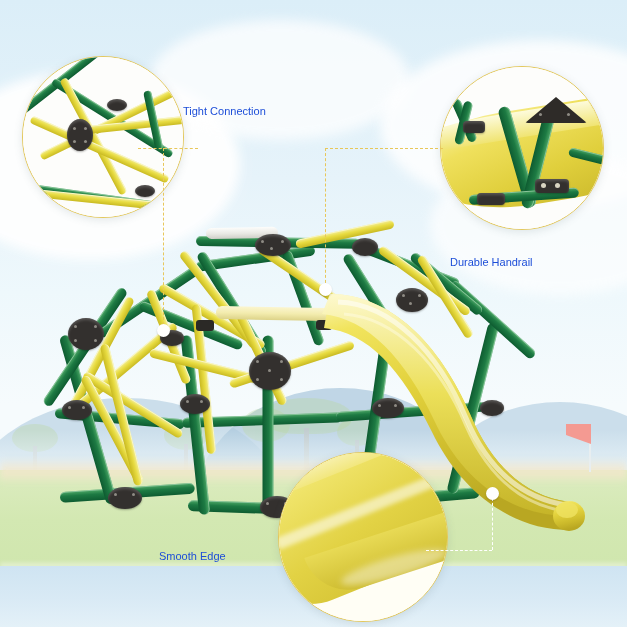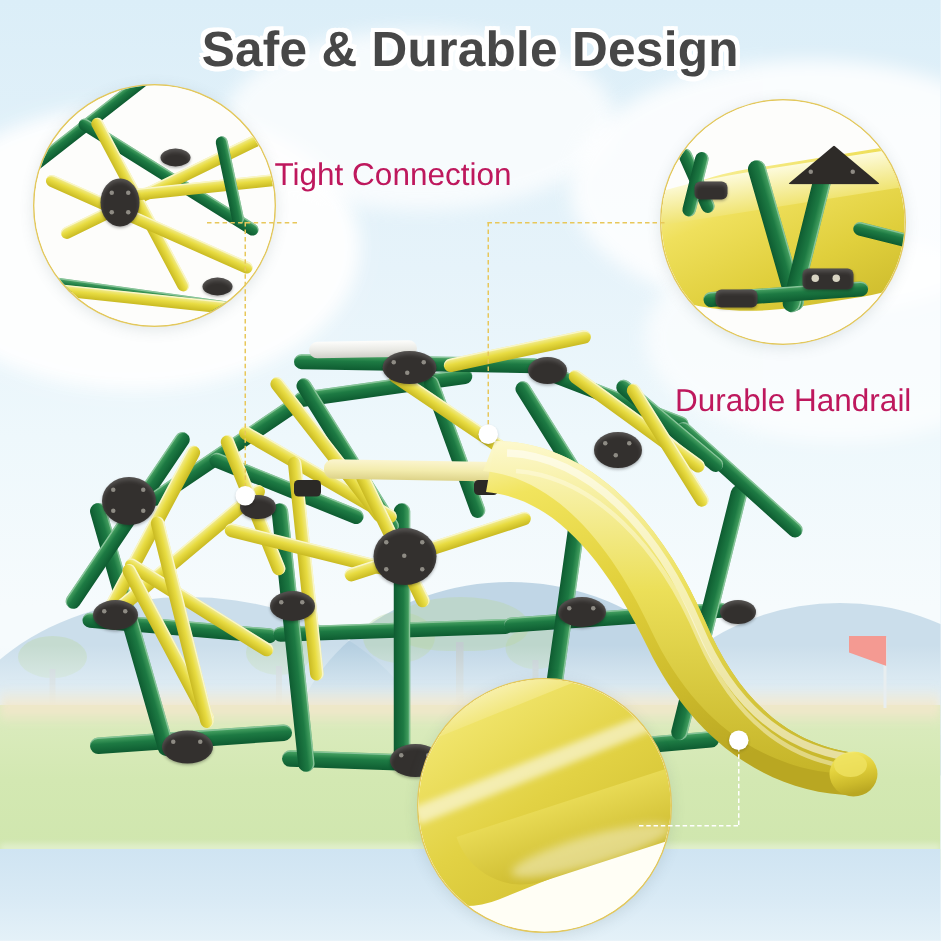--- a/index.html
+++ b/index.html
@@ -63,21 +63,21 @@
   .clamp{position:absolute;background:#2b2926;border-radius:3px;}
 
   .slide{position:absolute;}
 
   
   .zoom-circle{position:absolute;border-radius:50%;overflow:hidden;
      border:1.5px solid #e3c85c;background:#ffffff;
      box-shadow:0 2px 9px rgba(90,110,120,.16);}
   .zc-inner{position:absolute;left:0;top:0;width:100%;height:100%;}
 
-  .label{position:absolute;font-size:21px;color:#be185d;white-space:nowrap;}
+  .label{position:absolute;font-size:11px;color:#1d4ed8;white-space:nowrap;}
 
   .dash-h{position:absolute;height:0;border-top:1.6px dashed #e8c75a;}
   .dash-v{position:absolute;width:0;border-left:1.6px dashed #e8c75a;}
   .dash-hw{position:absolute;height:0;border-top:1.6px dashed #ffffff;}
   .dash-vw{position:absolute;width:0;border-left:1.6px dashed #ffffff;}
 
   .dot{position:absolute;width:13px;height:13px;border-radius:50%;background:#fff;
        box-shadow:0 1px 2px rgba(0,0,0,.18);}
 </style>
 </head>
@@ -317,20 +317,20 @@
            background:linear-gradient(180deg,#fdfade,#f2e77e);transform:rotate(-22deg);border-radius:14px;"></div>
       <div style="position:absolute;left:-10px;top:42px;width:230px;height:12px;
            background:rgba(255,255,255,.55);transform:rotate(-22deg);filter:blur(2px);"></div>
       <div style="position:absolute;left:28px;top:76px;width:180px;height:46px;
            background:linear-gradient(180deg,#e8da55,#cdbb2e);transform:rotate(-18deg);
            border-radius:0 0 70px 70px;"></div>
       <div style="position:absolute;left:60px;top:104px;width:110px;height:20px;
            background:rgba(255,255,255,.4);transform:rotate(-16deg);filter:blur(3px);border-radius:50%;"></div>
     </div>
   </div>
+  <div class="label" style="left:159px;top:550px;">Smooth Edge</div>
 
   <div class="dash-hw" style="left:426px;top:550px;width:66px;"></div>
   <div class="dash-vw" style="left:492px;top:498px;height:52px;"></div>
   <div class="dot" style="left:486px;top:487px;"></div>
 
-  <div class="title">Safe &amp; Durable Design</div>
 
 </div>
 
 </body></html>

